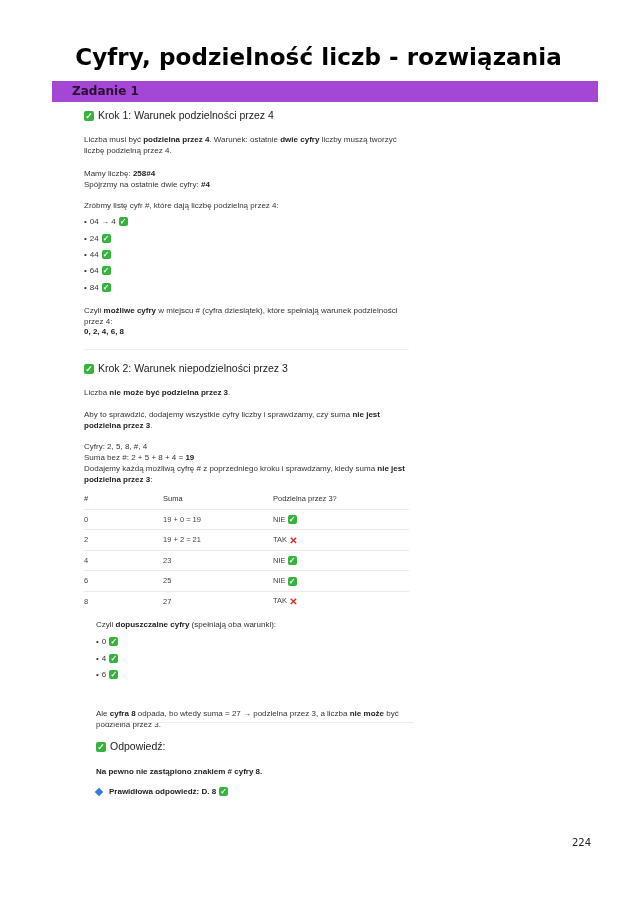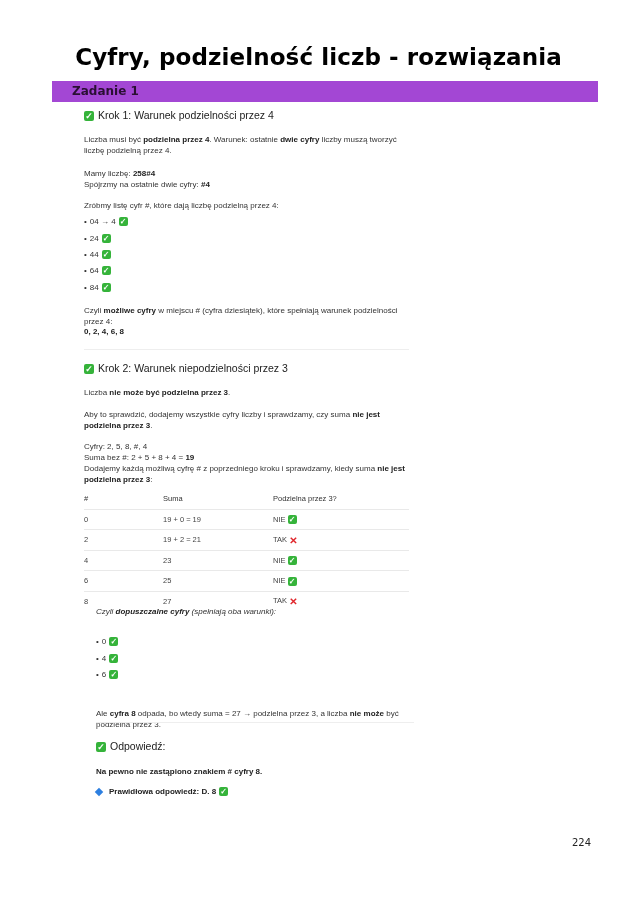--- a/index.html
+++ b/index.html
@@ -116,21 +116,21 @@
       </tr>
       <tr>
         <td style="border-bottom:none;">8</td>
         <td style="border-bottom:none;">27</td>
         <td style="border-bottom:none;"><span>TAK</span> <span class="cross">✕</span></td>
       </tr>
     </tbody>
       </table>
   </div>
 
-  <p class="blk" style="left:12px; top:500px;font-style:italic;">
+  <p class="blk" style="left:12px; top:513px;">
     <span>Czyli </span><b>dopuszczalne cyfry</b><span> (spełniają oba warunki):</span>
   </p>
   <div class="blk li" style="left:12px; top:530px;">• <span>0</span><span class="chk sm">✓</span></div>
   <div class="blk li" style="left:12px; top:547px;">• <span>4</span><span class="chk sm">✓</span></div>
   <div class="blk li" style="left:12px; top:563px;">• <span>6</span><span class="chk sm">✓</span></div>
 
   <p class="blk" style="left:12px; top:586px; width:318px;margin-top:16px;">
     <span>Ale </span><b>cyfra 8</b><span> odpada, bo wtedy suma = 27 → podzielna przez 3, a liczba </span><b>nie może</b><span> być podzielna przez 3.</span>
   </p>
 

